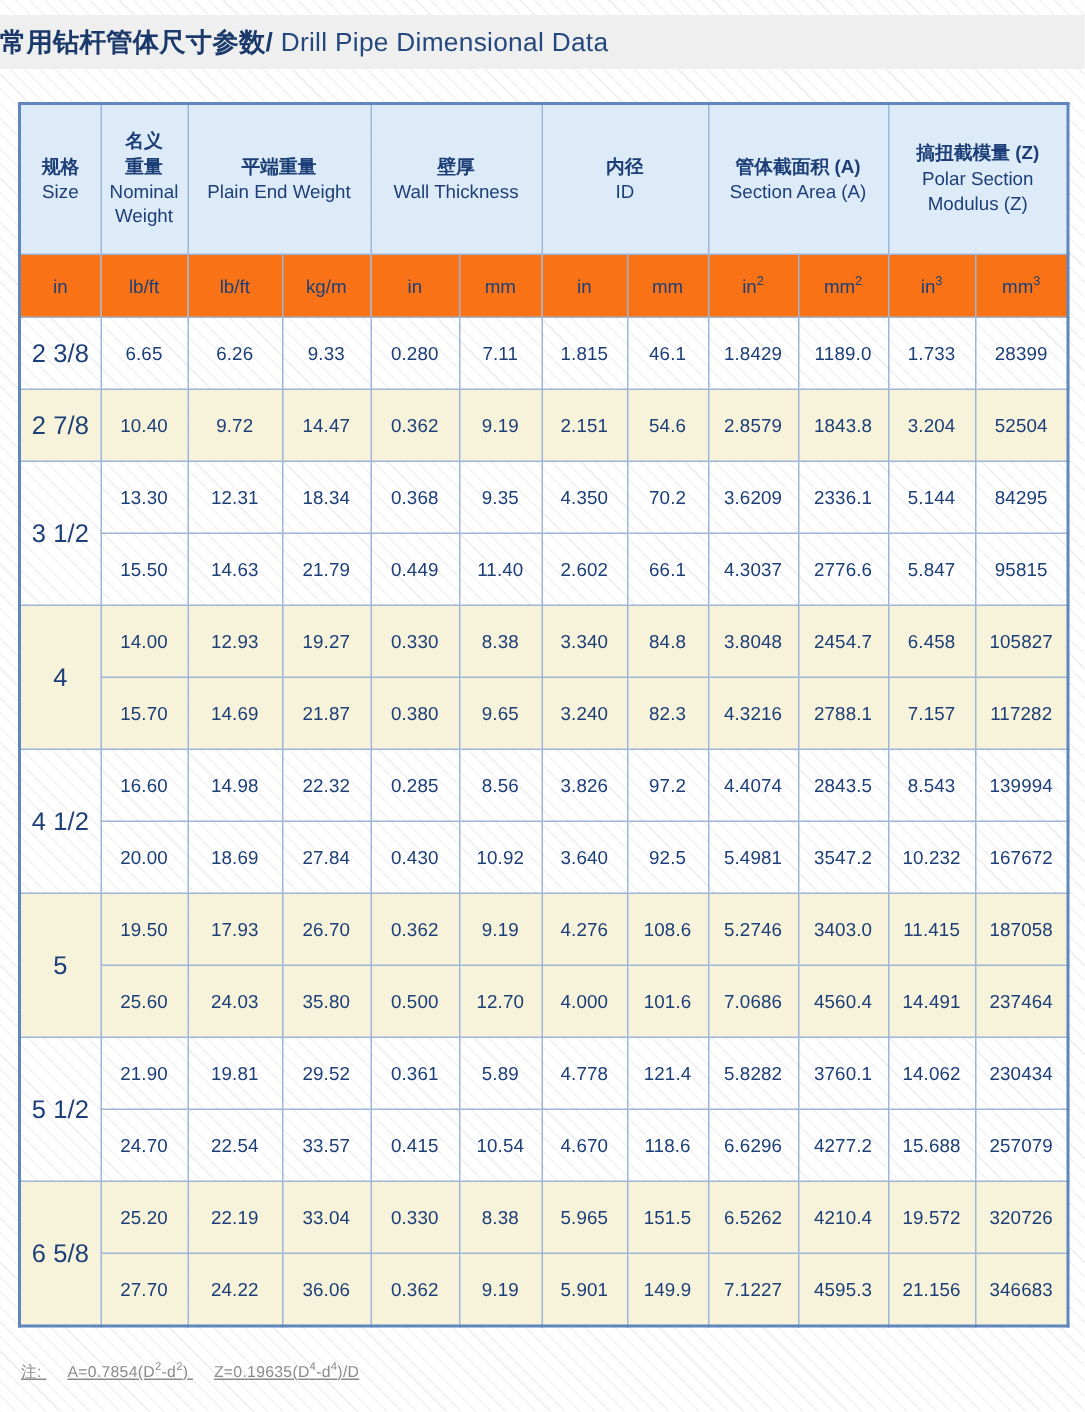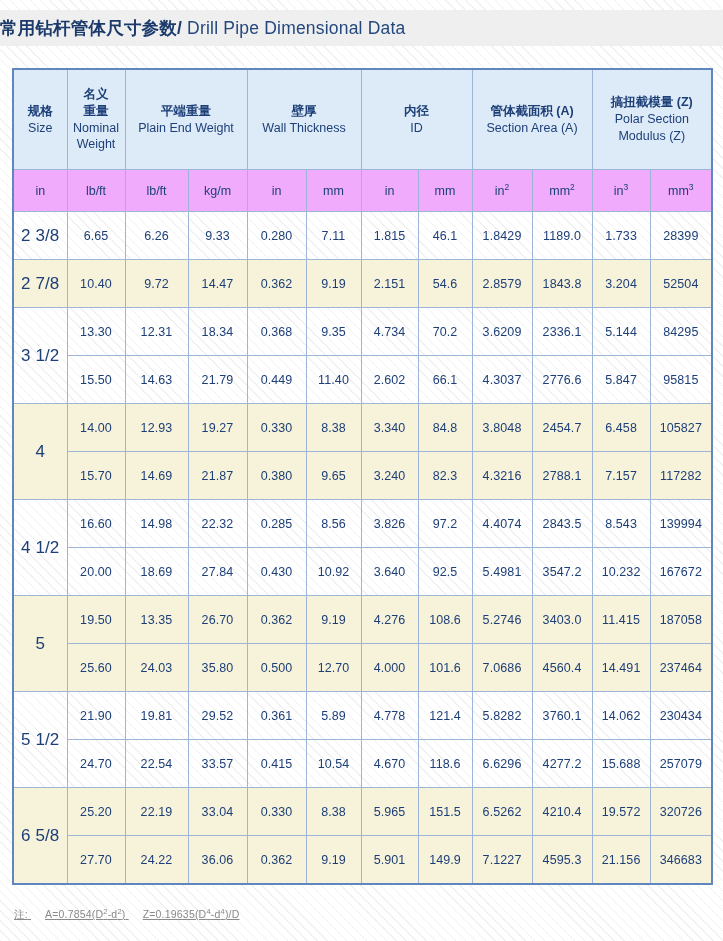--- a/index.html
+++ b/index.html
@@ -83,21 +83,21 @@
   thead tr.hdr-main th .cn {
     font-weight: 700;
     display: block;
     white-space: nowrap;
   }
   thead tr.hdr-main th .en {
     font-weight: 400;
     display: block;
   }
   thead tr.hdr-units th {
-    background: #f0abfc;
+    background: #f97316;
     height: 41px;
     font-size: 12.5px;
   }
   thead tr.hdr-units th sup {
     font-size: 8.5px;
     vertical-align: super;
     line-height: 0;
   }
 
   
@@ -247,21 +247,21 @@
           <td>3.204</td>
           <td>52504</td>
         </tr>
         <tr class="band-plain">
           <td class="size-cell size-plain" rowspan="2">3 1/2</td>
           <td>13.30</td>
           <td>12.31</td>
           <td>18.34</td>
           <td>0.368</td>
           <td>9.35</td>
-          <td>4.734</td>
+          <td>4.350</td>
           <td>70.2</td>
           <td>3.6209</td>
           <td>2336.1</td>
           <td>5.144</td>
           <td>84295</td>
         </tr>
         <tr class="band-plain">
           <td>15.50</td>
           <td>14.63</td>
           <td>21.79</td>
@@ -324,21 +324,21 @@
           <td>3.640</td>
           <td>92.5</td>
           <td>5.4981</td>
           <td>3547.2</td>
           <td>10.232</td>
           <td>167672</td>
         </tr>
         <tr class="band-cream">
           <td class="size-cell size-plain" rowspan="2">5</td>
           <td>19.50</td>
-          <td>13.35</td>
+          <td>17.93</td>
           <td>26.70</td>
           <td>0.362</td>
           <td>9.19</td>
           <td>4.276</td>
           <td>108.6</td>
           <td>5.2746</td>
           <td>3403.0</td>
           <td>11.415</td>
           <td>187058</td>
         </tr>

